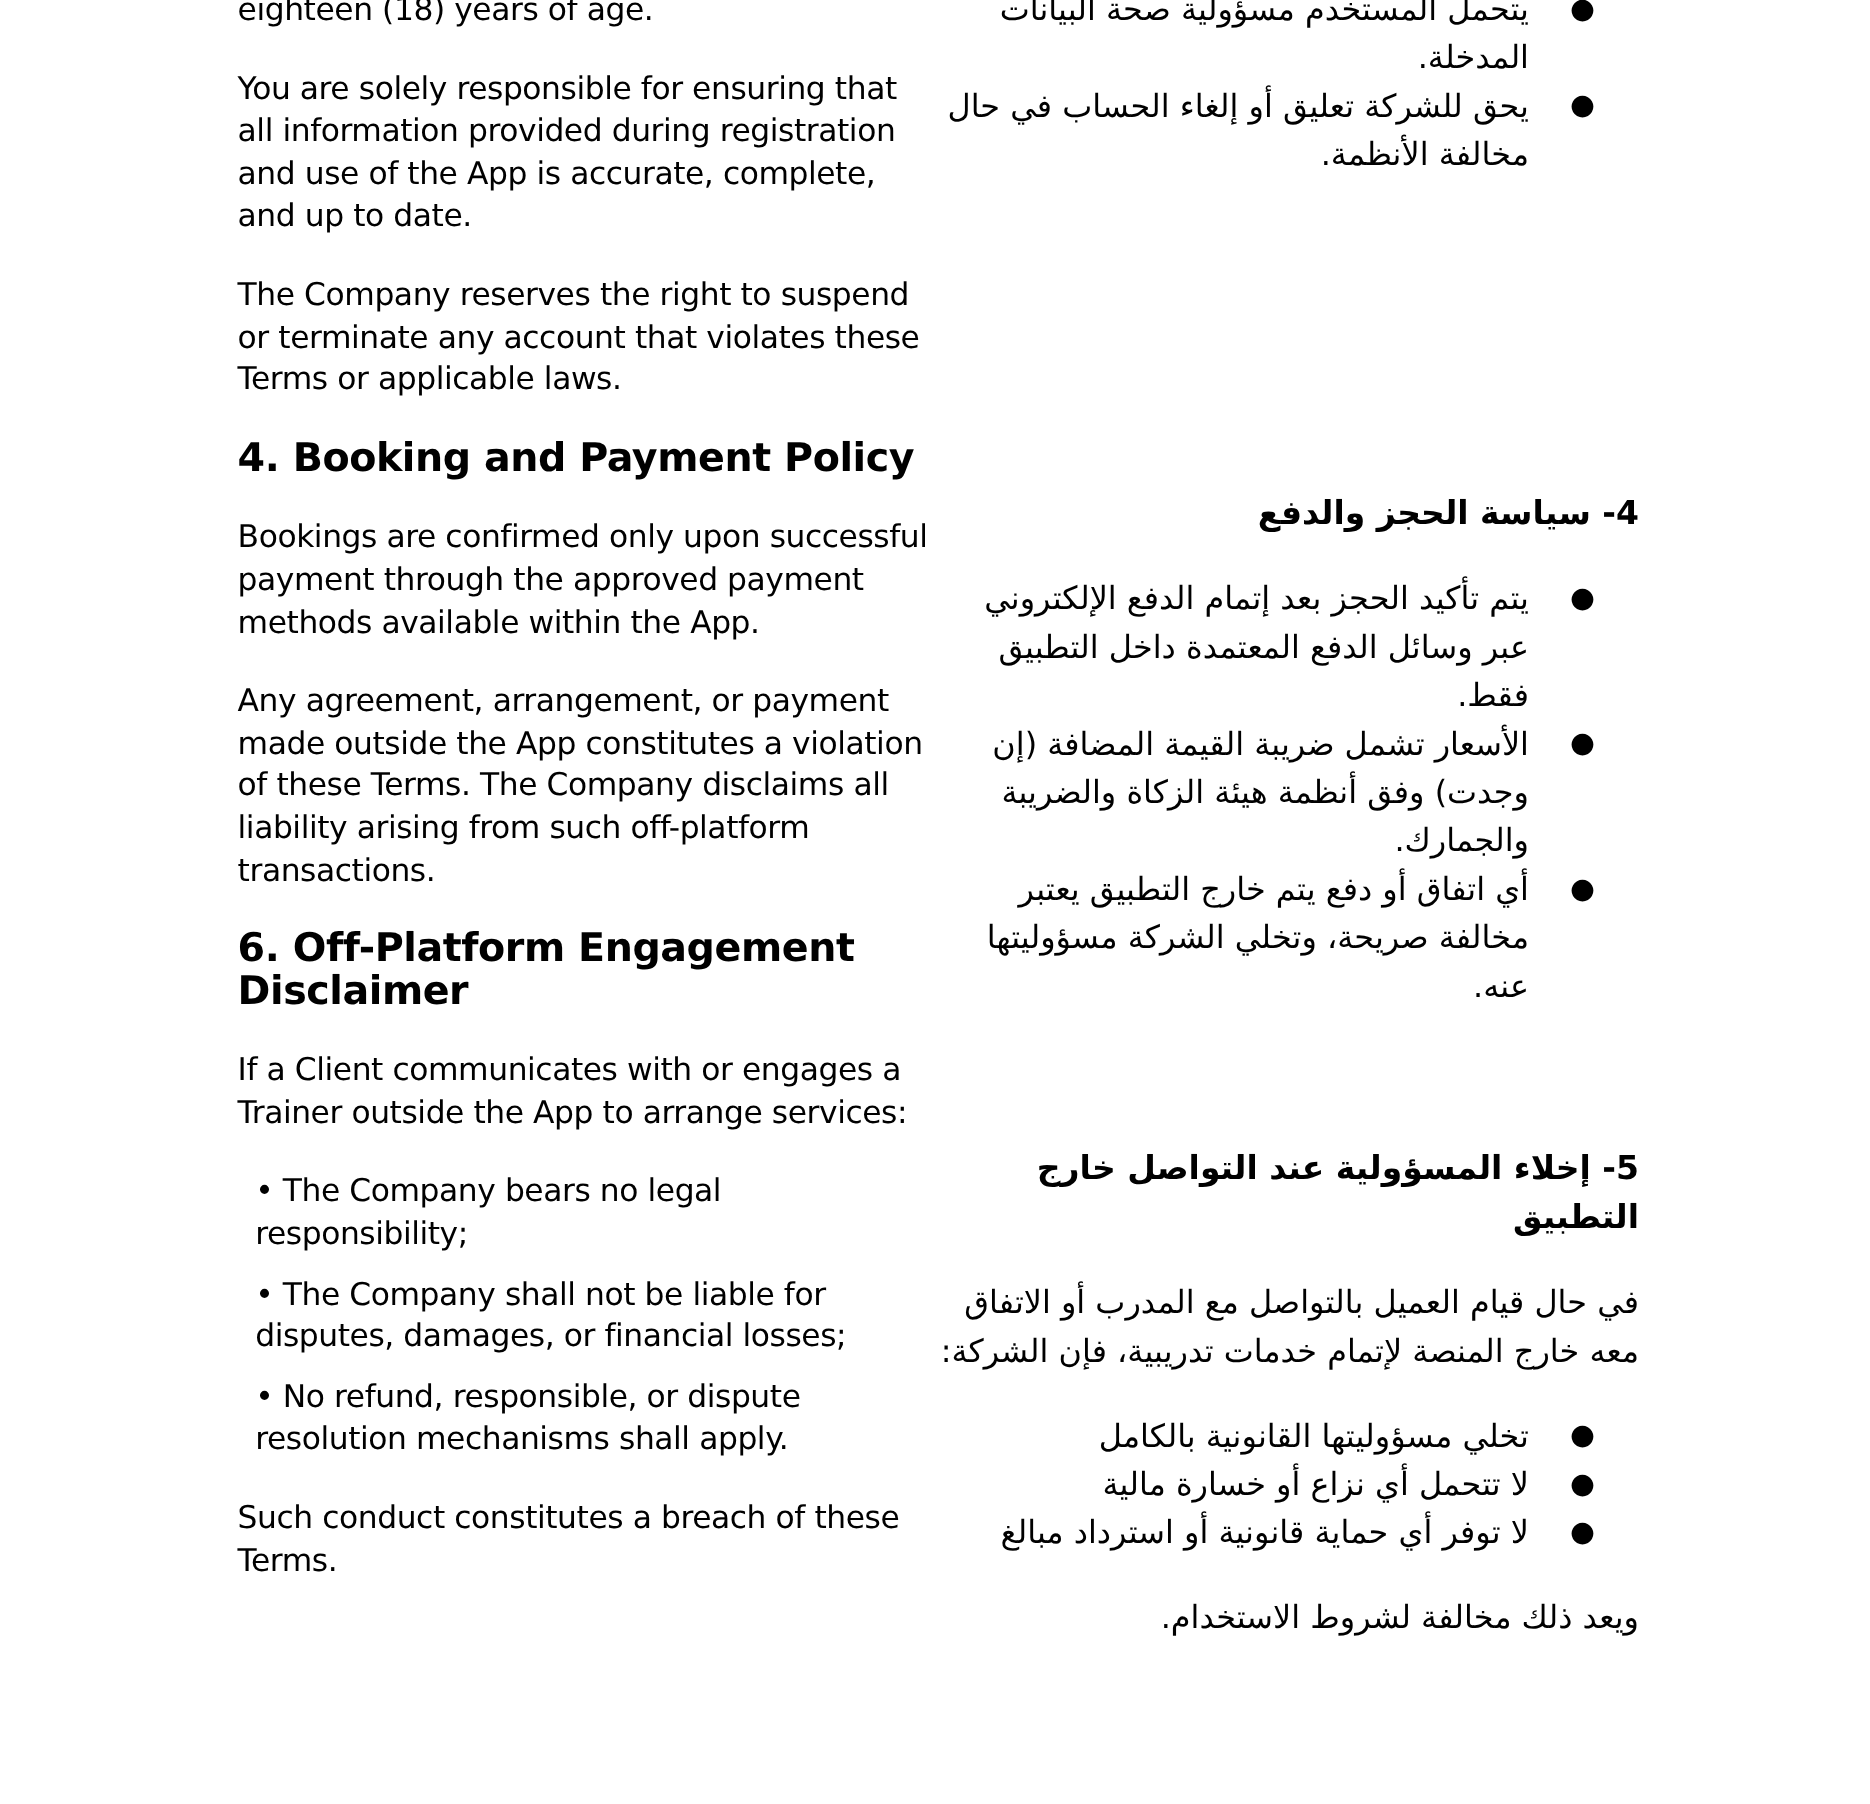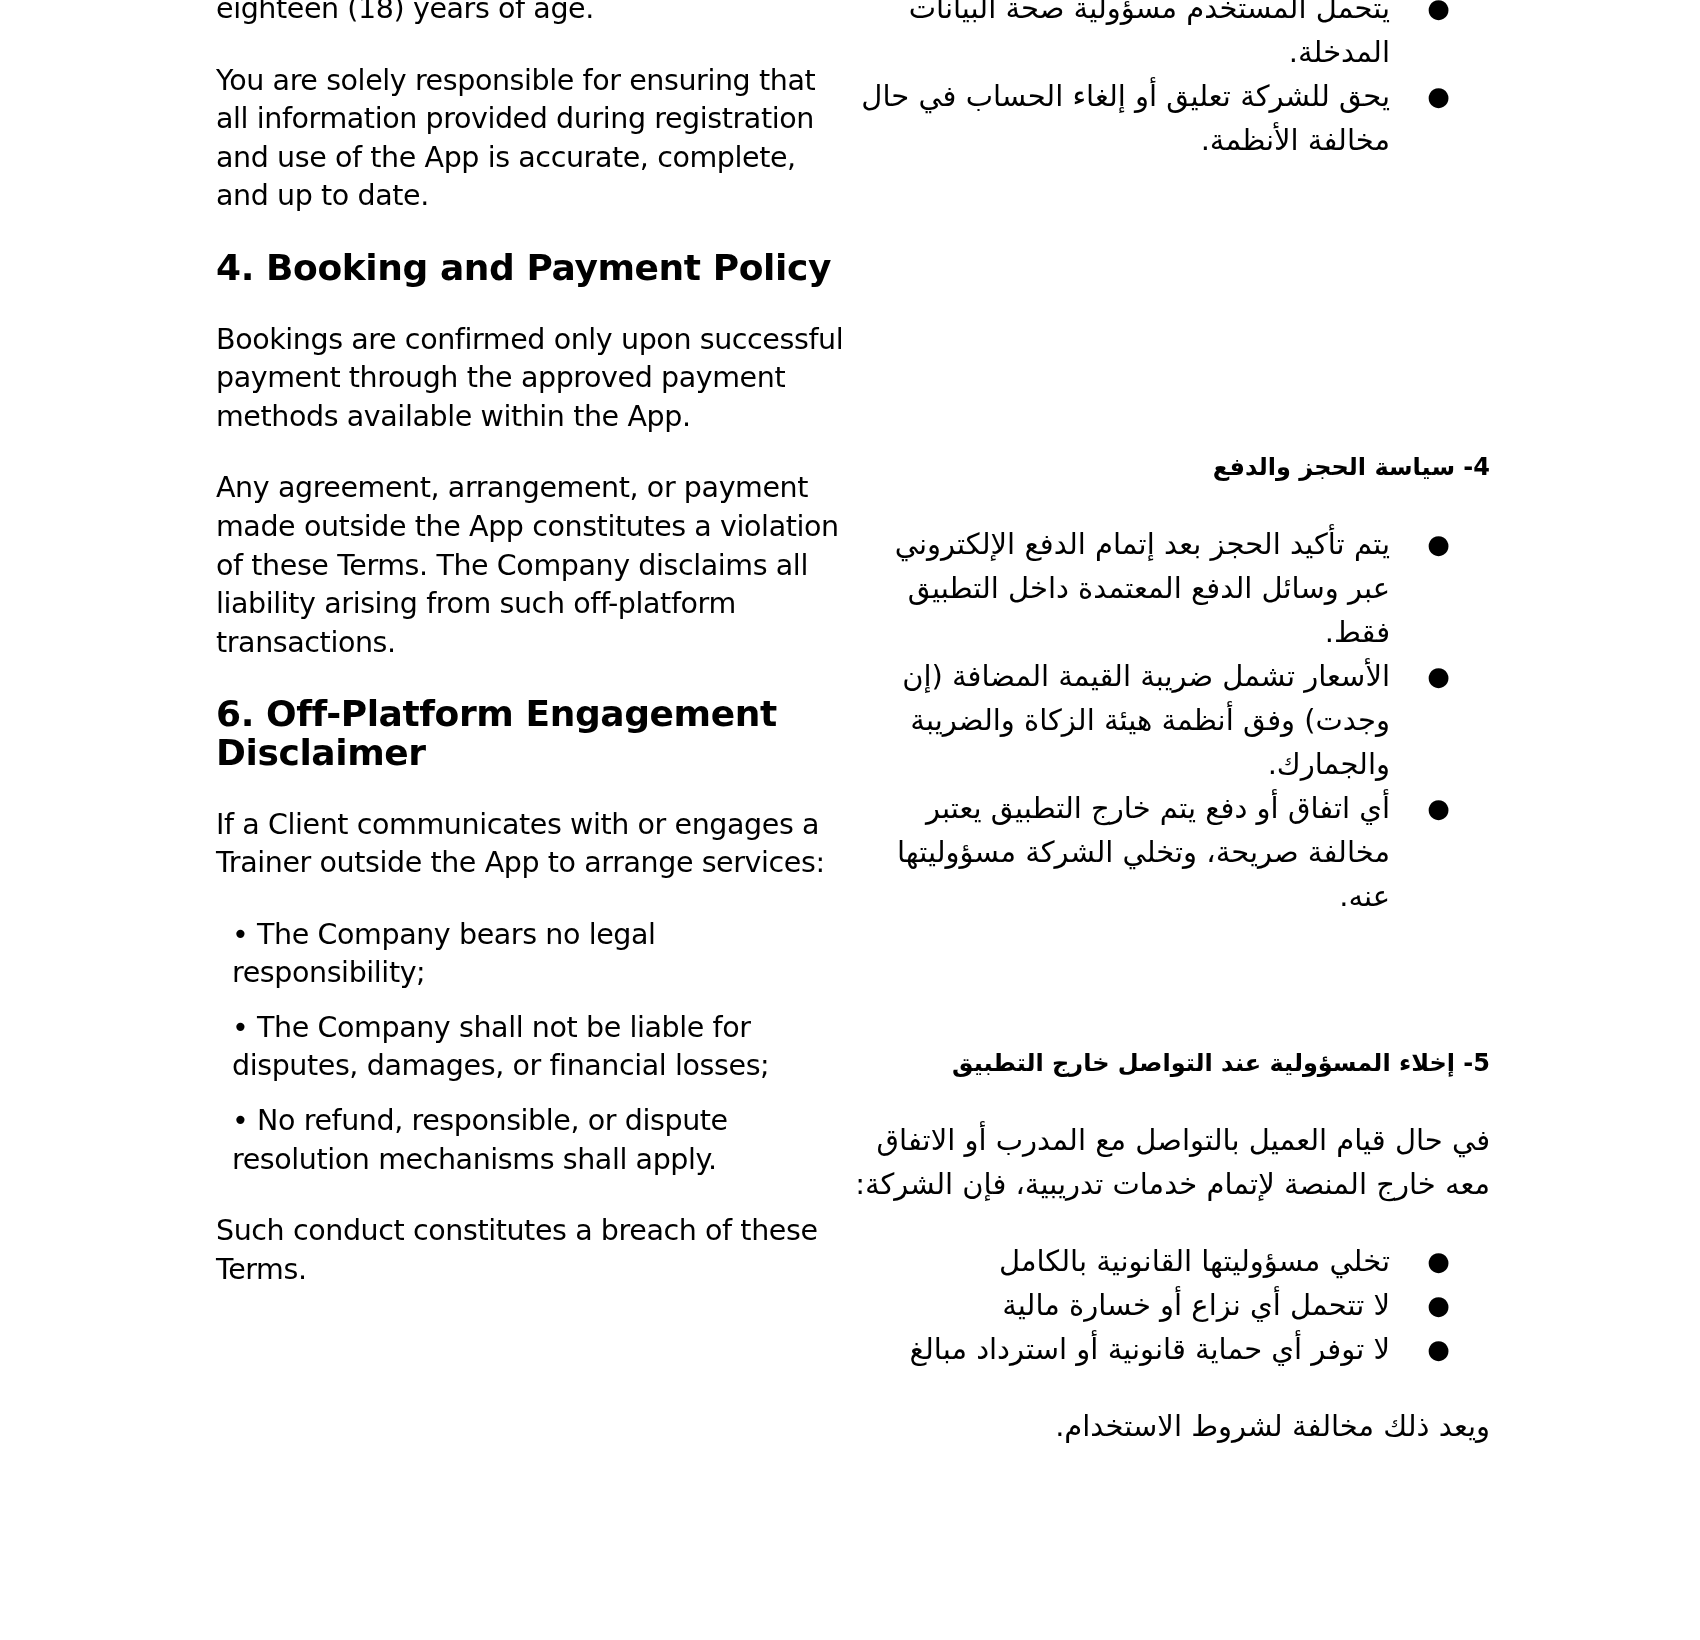--- a/index.html
+++ b/index.html
@@ -60,41 +60,42 @@
     position: relative;
     margin: 0;
   }
   .col-ar ul li .bullet {
     position: absolute;
     right: -60px;
     top: 0;
     font-size: 26px;
   }
   .col-ar h2 {
-    font-size: 24px;
+    font-size: 30px;
     font-weight: bold;
     margin: 0;
     line-height: 44px;
   }
   .col-ar p {
     margin: 0;
   }
   .gap-sec3-4 { height: 283px; }
   .gap-h4-list { height: 33px; }
   .gap-list-h5 { height: 123px; }
   .gap-h5-p { height: 33px; }
   .gap-p-list { height: 33px; }
   .gap-list-p { height: 33px; }
 </style>
 </head>
 <body>
 
 <div class="col-en">
   <p>eighteen (18) years of age.</p>
   <p>You are solely responsible for ensuring that all information provided during registration and use of the App is accurate, complete, and up to date.</p>
+  <p>The Company reserves the right to suspend or terminate any account that violates these Terms or applicable laws.</p>
 
   <h2>4. Booking and Payment Policy</h2>
   <p>Bookings are confirmed only upon successful payment through the approved payment methods available within the App.</p>
   <p>Any agreement, arrangement, or payment made outside the App constitutes a violation of these Terms. The Company disclaims all liability arising from such off-platform transactions.</p>
 
   <h2>6. Off-Platform Engagement Disclaimer</h2>
   <p>If a Client communicates with or engages a Trainer outside the App to arrange services:</p>
   <div class="bullets">
     <div>• The Company bears no legal responsibility;</div>
     <div>• The Company shall not be liable for disputes, damages, or financial losses;</div>

